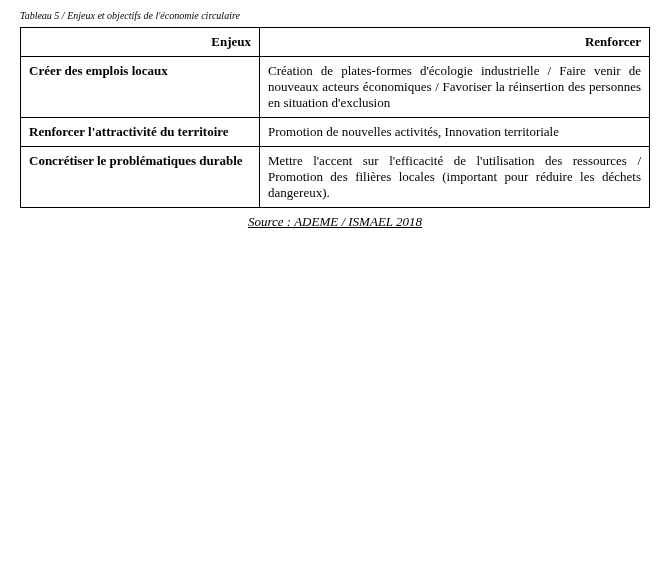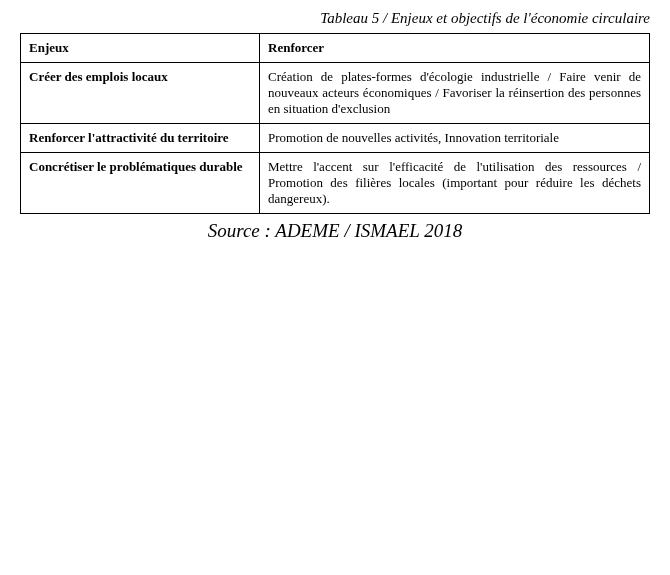--- a/index.html
+++ b/index.html
@@ -15,58 +15,59 @@
       justify-content: center;
       align-items: flex-start;
       padding: 10px 20px;
       width: 670px;
       min-height: 575px;
     }
     .page-container {
       width: 100%;
     }
     .table-title {
-      text-align: right;
-      font-size: 15px;
+      text-align: left;
+      font-size: 10px;
       margin-bottom: 6px;
       font-style: italic;
     }
     table {
       width: 100%;
       border-collapse: collapse;
       border: 1px solid #000;
     }
     th, td {
       border: 1px solid #000;
       padding: 6px 8px;
       vertical-align: top;
     }
     th {
-      text-align: left;
+      text-align: right;
       font-weight: bold;
       font-style: normal;
       background: #fff;
     }
     .col-enjeux {
       width: 38%;
     }
     .col-objectifs {
       width: 62%;
     }
     td.enjeux-cell {
       font-weight: bold;
     }
     td.objectifs-cell {
       text-align: justify;
     }
     .source {
       text-align: center;
-      font-size: 19px;
+      font-size: 13px;
       margin-top: 6px;
       font-style: italic;
+      text-decoration: underline;
     }
   </style>
 </head>
 <body>
 
 <div class="page-container">
   <div class="table-title">Tableau 5 / Enjeux et objectifs de l'économie circulaire</div>
   <table>
     <thead>
       <tr>

